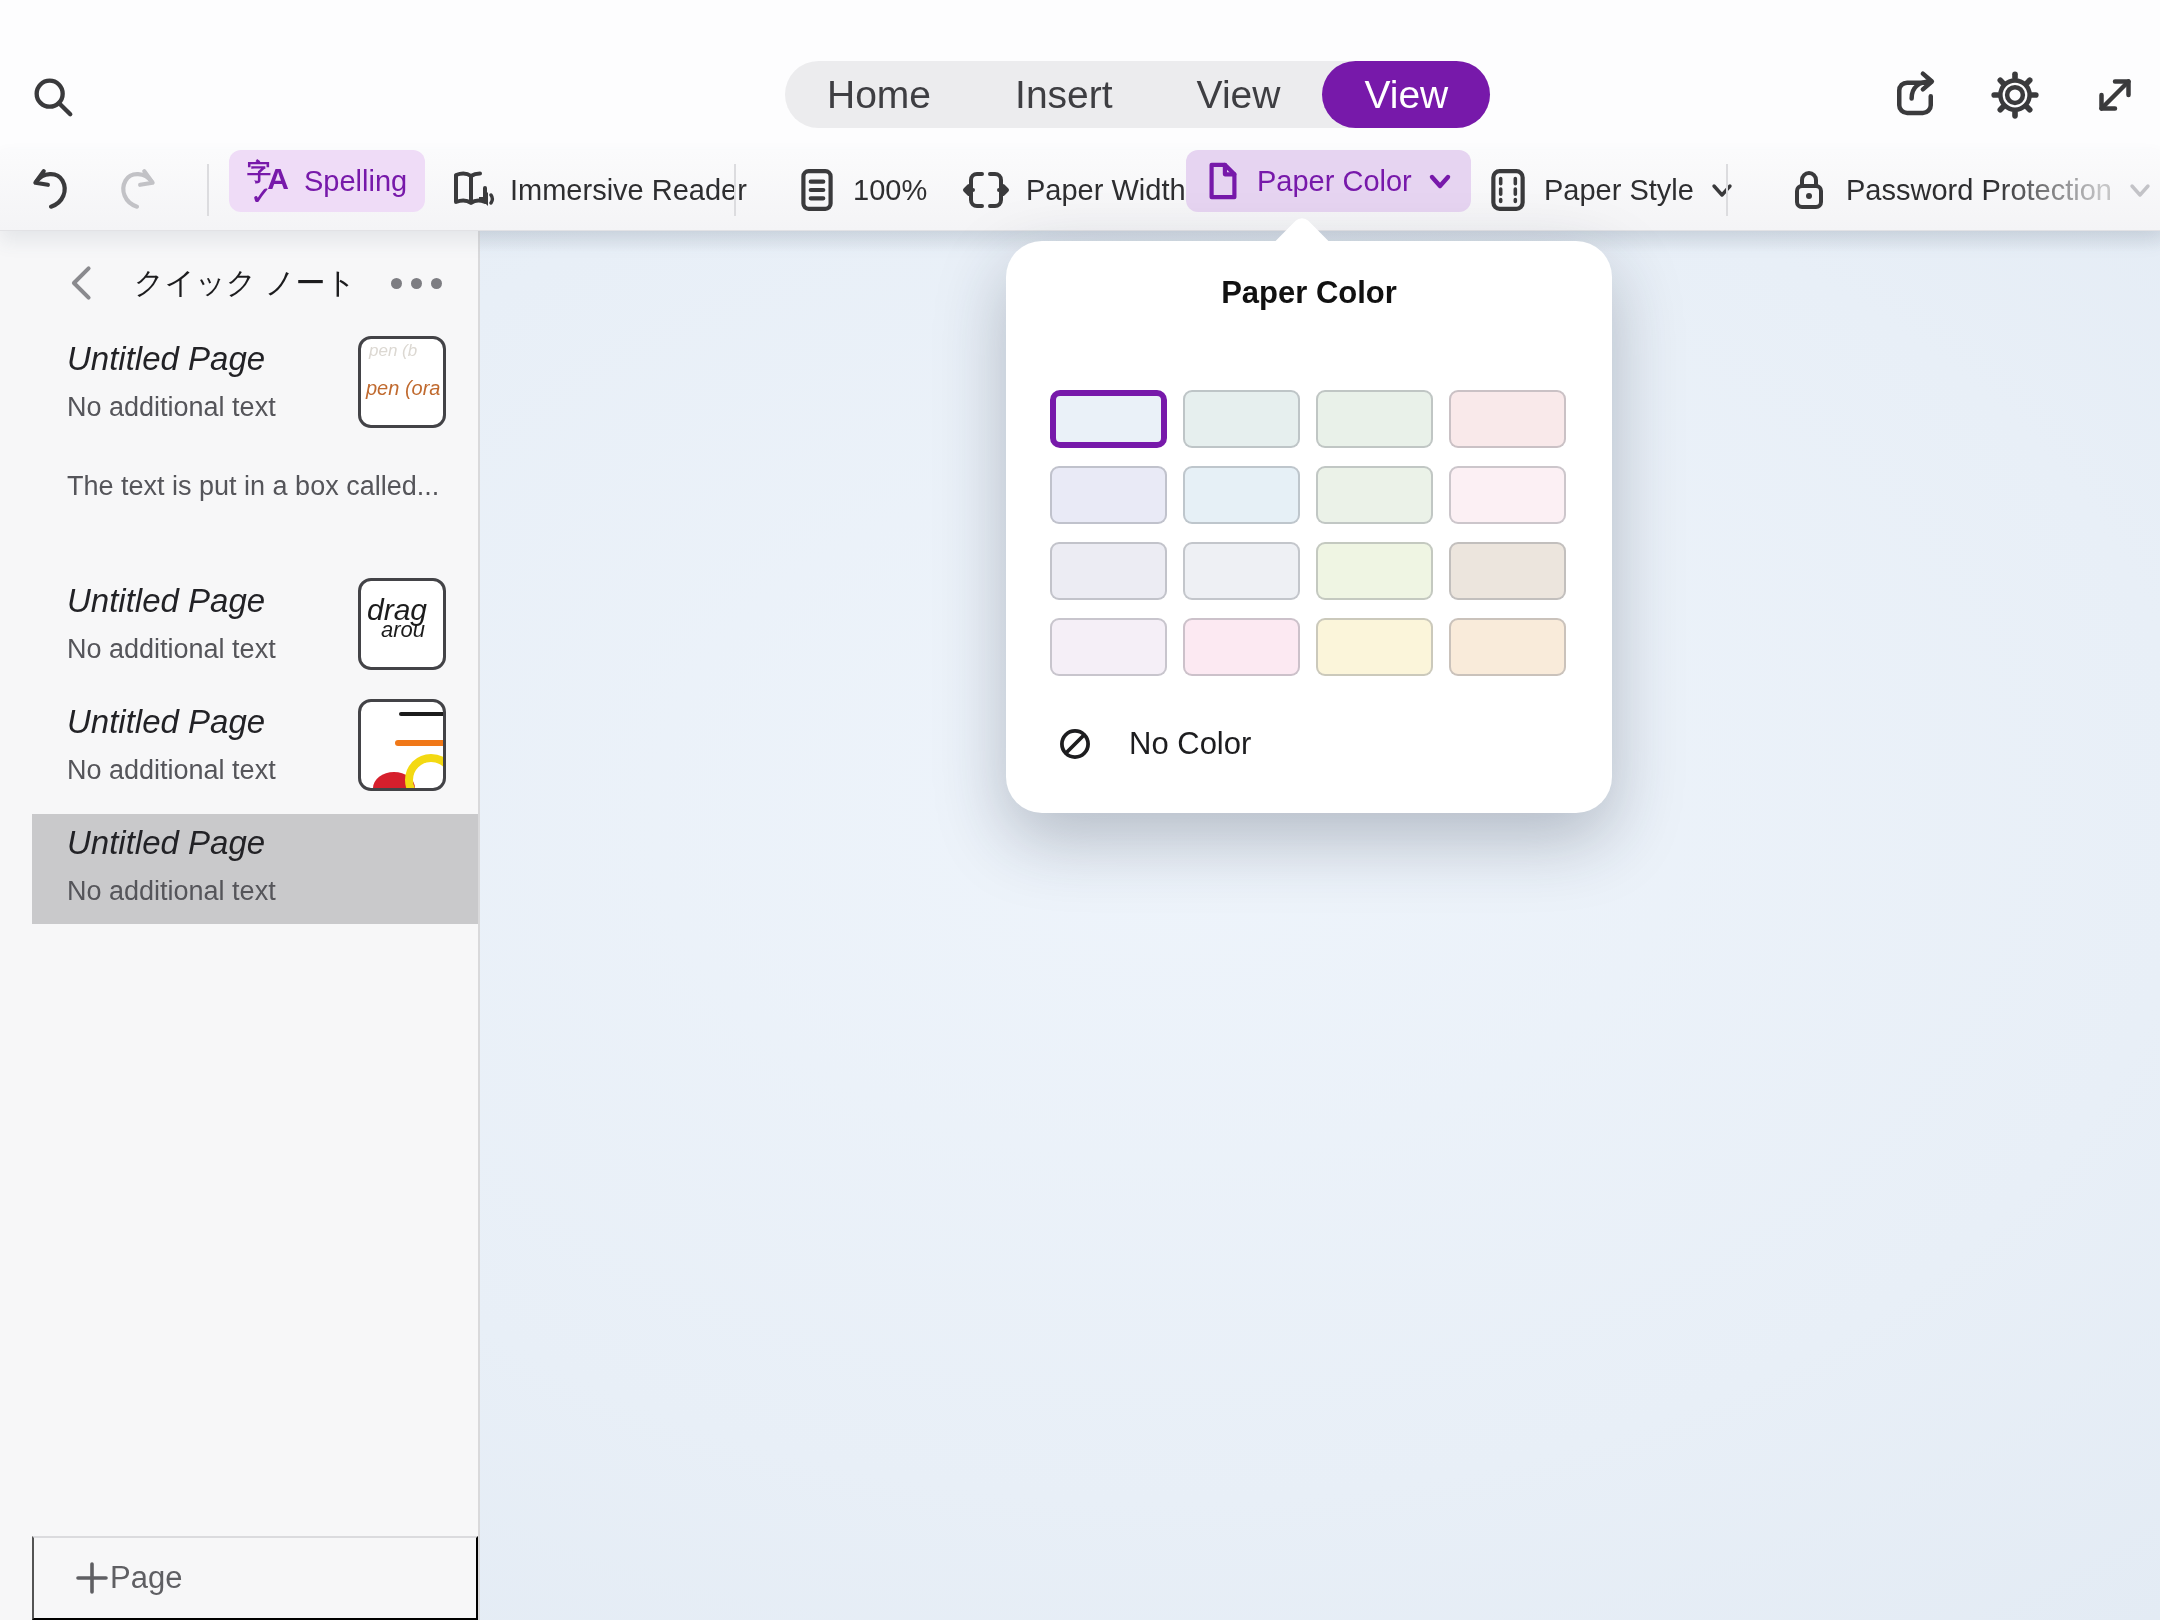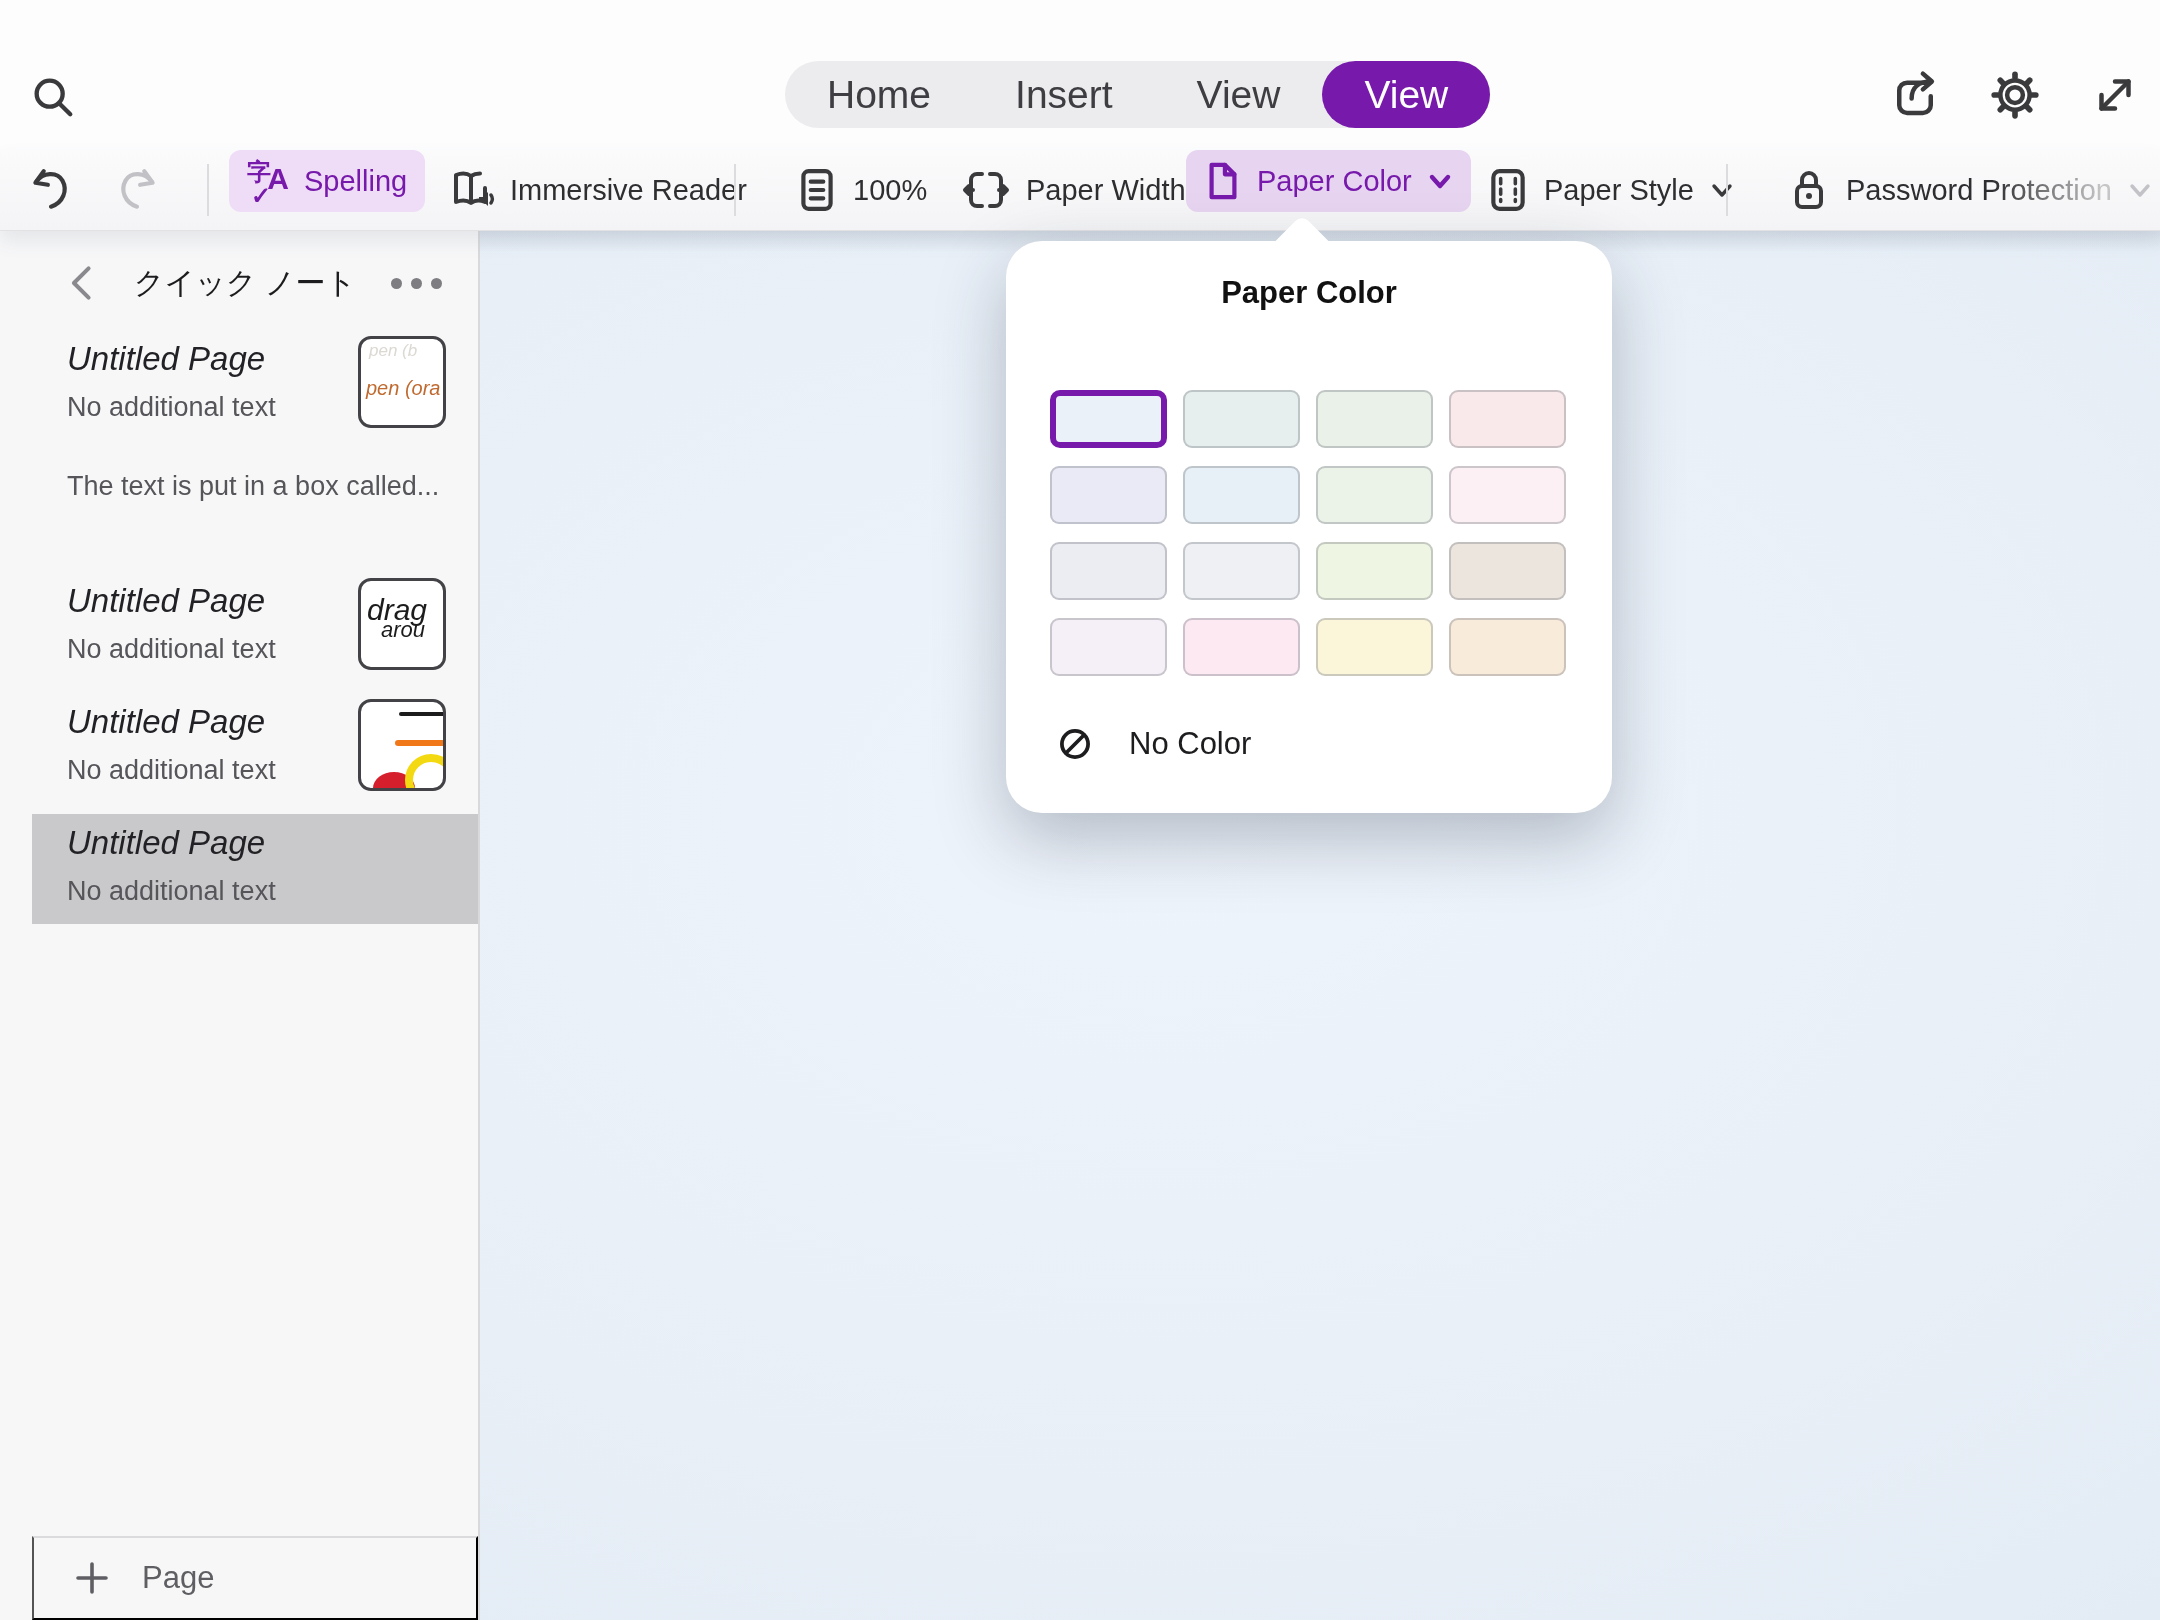--- a/index.html
+++ b/index.html
@@ -69,21 +69,21 @@
   .thumb .ink-faint{position:absolute;left:8px;top:2px;font-size:17px;color:#dcd8d2;font-style:italic;white-space:nowrap;}
   .thumb .ink-orange{position:absolute;left:5px;top:38px;font-size:20px;color:#c06a2f;font-style:italic;white-space:nowrap;}
   .thumb .ink-b1{position:absolute;left:6px;top:12px;font-size:30px;color:#1c1c1c;font-style:italic;white-space:nowrap;text-align:right;}
   .thumb .ink-b2{position:absolute;left:20px;top:36px;font-size:22px;color:#1c1c1c;font-style:italic;white-space:nowrap;}
   .thumb .ln-black{position:absolute;left:38px;top:10px;right:-2px;height:4px;border-radius:2px;}
   .thumb .ln-orange{position:absolute;left:34px;top:38px;right:-2px;height:6px;border-radius:3px;}
   .thumb .blob-red{position:absolute;left:12px;bottom:-16px;width:42px;height:32px;border-radius:50%;}
   .thumb .ring-yellow{position:absolute;right:-14px;bottom:-18px;width:36px;height:36px;border-radius:50%;border:8px solid;background:transparent;}
 
   .add-page{position:absolute;left:0;bottom:0;width:446px;height:84px;border-top:2px solid #dbdbde;
-    display:flex;align-items:center;gap:32px;padding-left:40px;box-sizing:border-box;
+    display:flex;align-items:center;padding-left:40px;box-sizing:border-box;
     font-size:31px;color:#5f5f63;background:#f7f7f8;cursor:pointer;}
 
   
   .canvas{position:absolute;left:448px;top:230px;right:0;bottom:0;
     background:radial-gradient(115% 95% at 42% 42%, #eef4fb 0%, #e8eff7 52%, #dfe8f2 100%);}
   .canvas::before{content:"";position:absolute;left:0;right:0;top:0;height:22px;
     background:linear-gradient(rgba(80,95,115,0.10),rgba(80,95,115,0));}
 
   
   .popup{position:absolute;left:1006px;top:241px;width:606px;height:572px;background:#ffffff;

